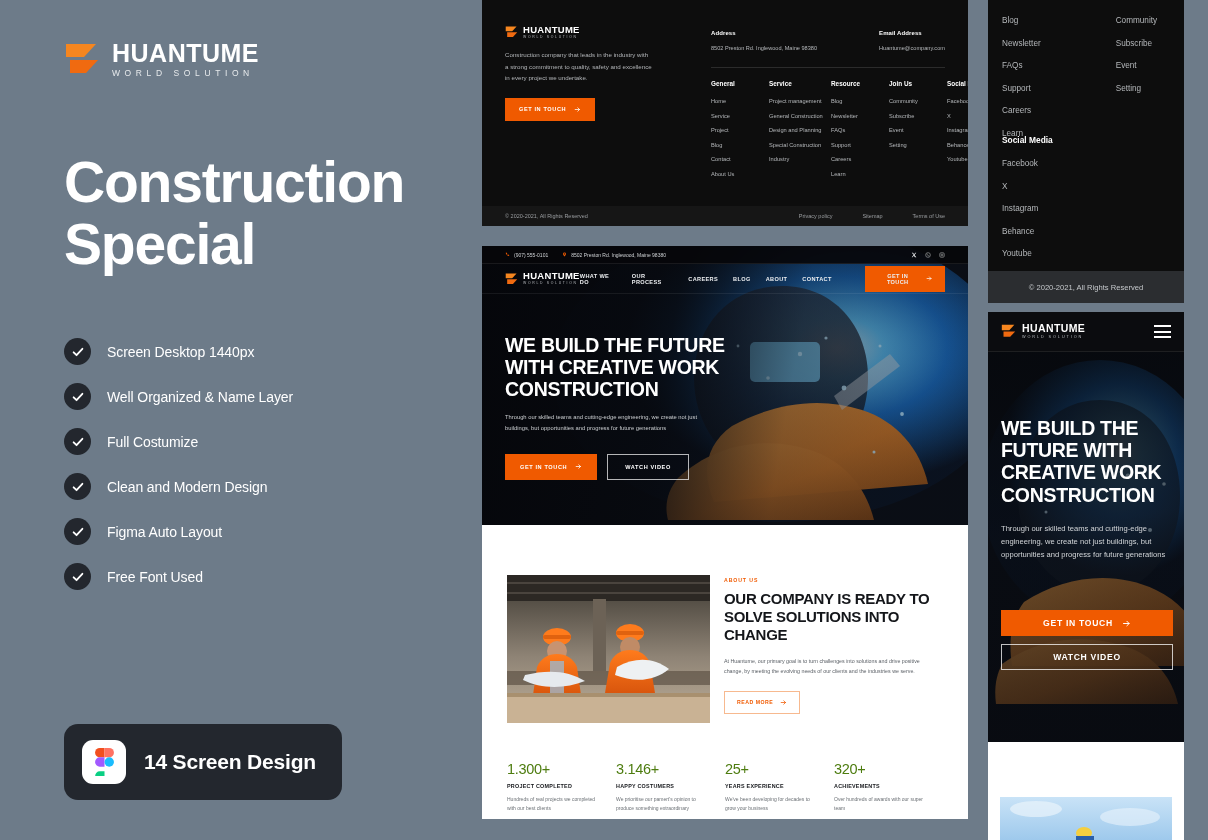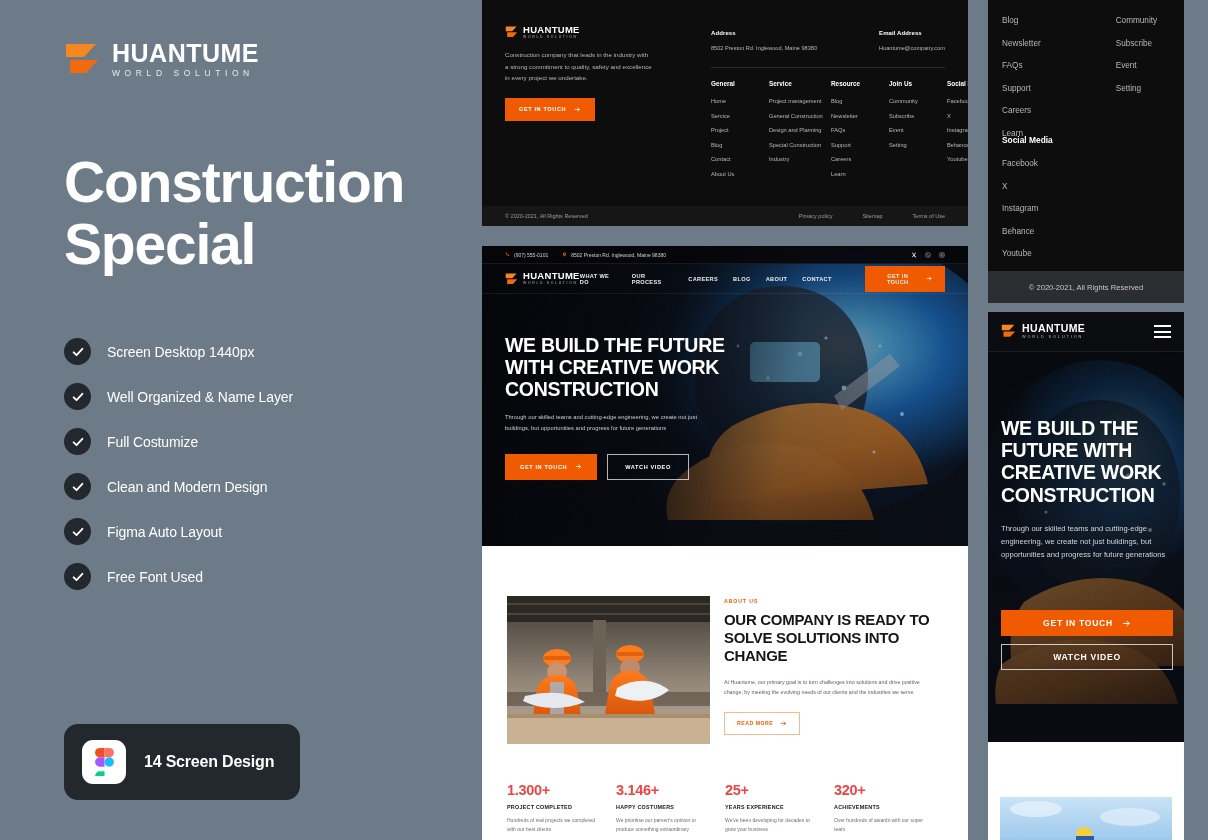--- a/index.html
+++ b/index.html
@@ -46,21 +46,21 @@
   .figma-badge {
     position: absolute; left: 64px; top: 724px;
     background: #23272e; border-radius: 14px;
     display: flex; align-items: center; gap: 18px;
     padding: 16px 26px 16px 18px;
   }
   .figma-tile {
     width: 44px; height: 44px; border-radius: 11px; background: #ffffff;
     display: flex; align-items: center; justify-content: center; flex: none;
   }
-  .figma-badge-label { font-size: 16px; font-weight: 700; color: #ffffff; letter-spacing: -0.2px; }
+  .figma-badge-label { font-size: 21px; font-weight: 700; color: #ffffff; letter-spacing: -0.2px; }
 
   
   .center-col { position: absolute; left: 482px; top: 0; width: 486px; height: 840px; }
 
   
   .mock-footer { position: absolute; left: 0; top: 0; width: 486px; height: 226px; background: #0d0d0d; overflow: hidden; }
   .mf-inner { position: absolute; left: 23px; top: 25px; right: 23px; }
   .mf-logo { display: flex; align-items: center; gap: 5px; }
   .mf-logo .logo-mark { width: 13px; height: 14px; }
   .mf-name { font-size: 9.5px; font-weight: 700; color: #fff; letter-spacing: 0.3px; line-height: 1; }
@@ -113,34 +113,34 @@
   .hero-h1 { font-size: 19.5px; font-weight: 700; color: #fff; line-height: 1.13; letter-spacing: -0.3px; }
   .hero-p { margin-top: 12px; font-size: 5.8px; line-height: 1.85; color: #cbced1; width: 212px; }
   .hero-btns { margin-top: 20px; display: flex; gap: 10px; }
   .hero-btn1 { padding: 9px 15px; font-size: 5.6px; }
   .hero-btn2 {
     padding: 9px 17px; font-size: 5.6px; font-weight: 700; letter-spacing: 0.6px;
     color: #fff; background: transparent; border: 1px solid rgba(255,255,255,.7); cursor: pointer;
   }
 
   
-  .mock-about { position: absolute; left: 0; top: 546px; width: 486px; height: 294px; background: #fff; }
+  .mock-about { position: absolute; left: 0; top: 525px; width: 486px; height: 294px; background: #fff; }
   .about-img { position: absolute; left: 25px; top: 50px; width: 203px; height: 148px; overflow: hidden; background: #6a5d51; }
   .about-right { position: absolute; left: 242px; top: 52px; width: 220px; }
   .about-eyebrow { font-size: 5.2px; font-weight: 700; color: #f05a00; letter-spacing: 0.9px; }
   .about-h2 { margin-top: 7px; font-size: 15px; font-weight: 700; color: #14161a; line-height: 1.2; letter-spacing: -0.3px; }
   .about-p { margin-top: 12px; font-size: 5.3px; line-height: 1.95; color: #5c6167; width: 206px; }
   .about-btn {
     margin-top: 14px; display: inline-flex; align-items: center; gap: 7px;
     padding: 7px 12px; border: 1px solid #f7b98f; background: #fff;
     color: #f05a00; font-size: 5.2px; font-weight: 700; letter-spacing: 0.5px; cursor: pointer;
   }
   .stats { position: absolute; left: 25px; top: 236px; width: 436px; display: flex; }
   .stat { width: 109px; padding-right: 14px; }
-  .stat-num { font-size: 14.5px; font-weight: 700; color: #ef4444; letter-spacing: -0.3px; }
+  .stat-num { font-size: 14.5px; font-weight: 400; color: #4d7c0f; letter-spacing: -0.3px; }
   .stat-lab { margin-top: 6px; font-size: 5.4px; font-weight: 700; color: #14161a; letter-spacing: 0.25px; }
   .stat-desc { margin-top: 6px; font-size: 5px; line-height: 1.75; color: #6b7075; }
 
   
   .right-col { position: absolute; left: 988px; top: 0; width: 196px; height: 840px; }
   .rc-links { position: absolute; left: 0; top: 0; width: 196px; height: 271px; background: #0d0d0d; overflow: hidden; }
   .rc-cols { position: absolute; left: 14px; top: -8px; display: flex; gap: 75px; }
   .rc-coltitle { font-size: 8.4px; font-weight: 700; color: #fff; margin-bottom: 14px; }
   .rc-link { font-size: 8.2px; color: #b4b7ba; margin-bottom: 13.5px; cursor: pointer; }
   .rc-social { position: absolute; left: 14px; top: 135px; }

